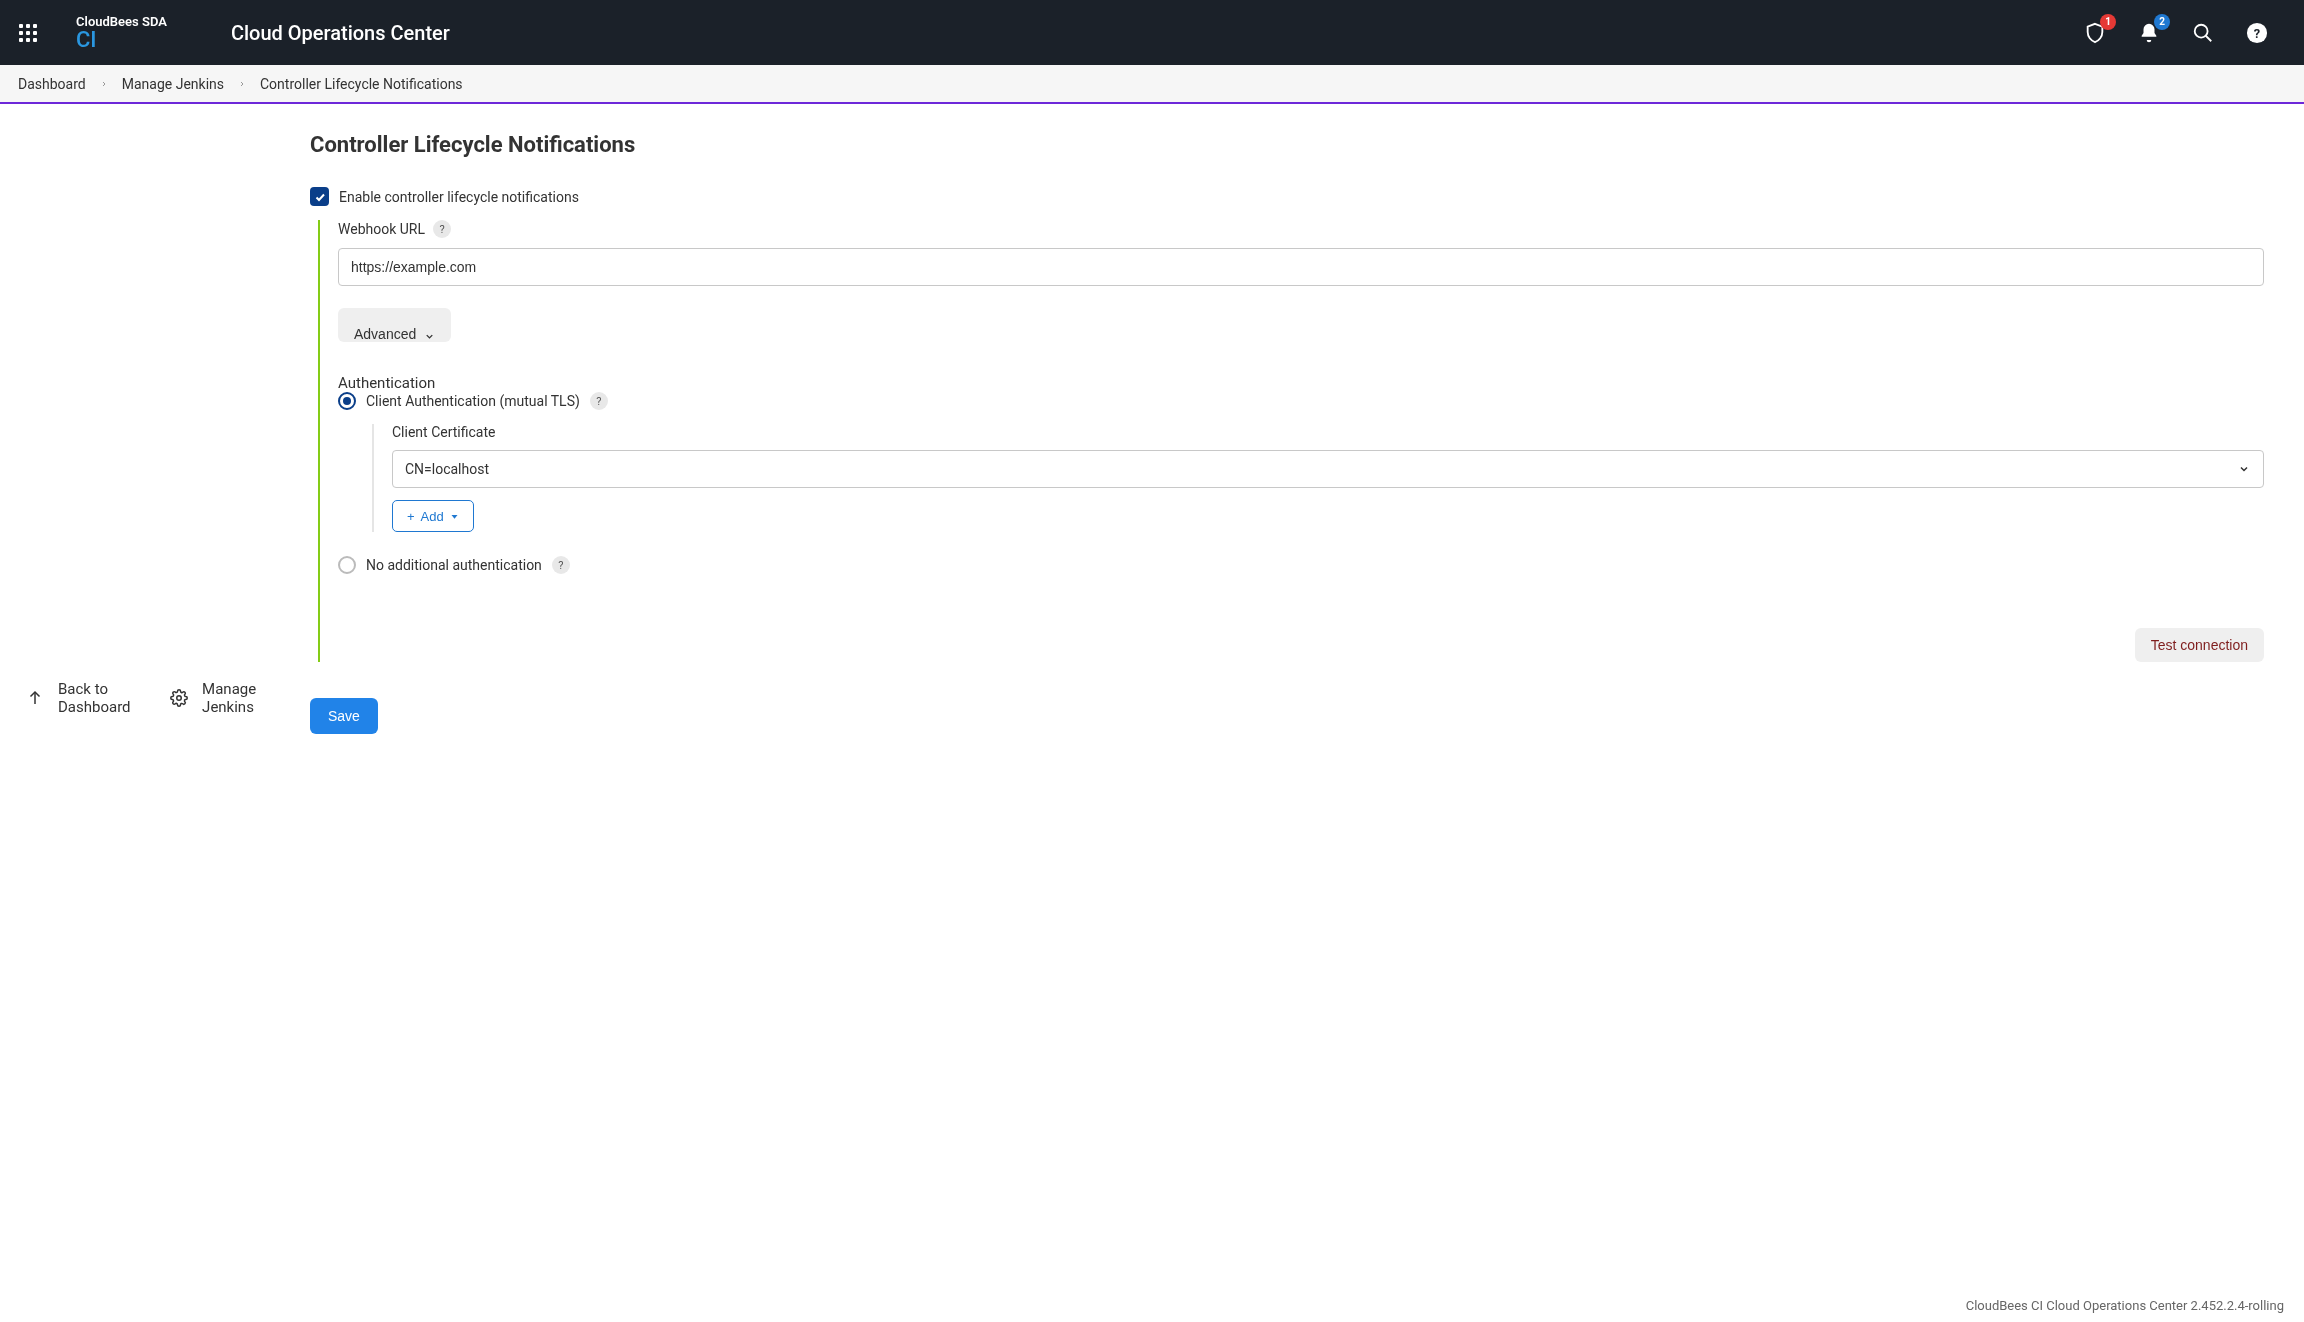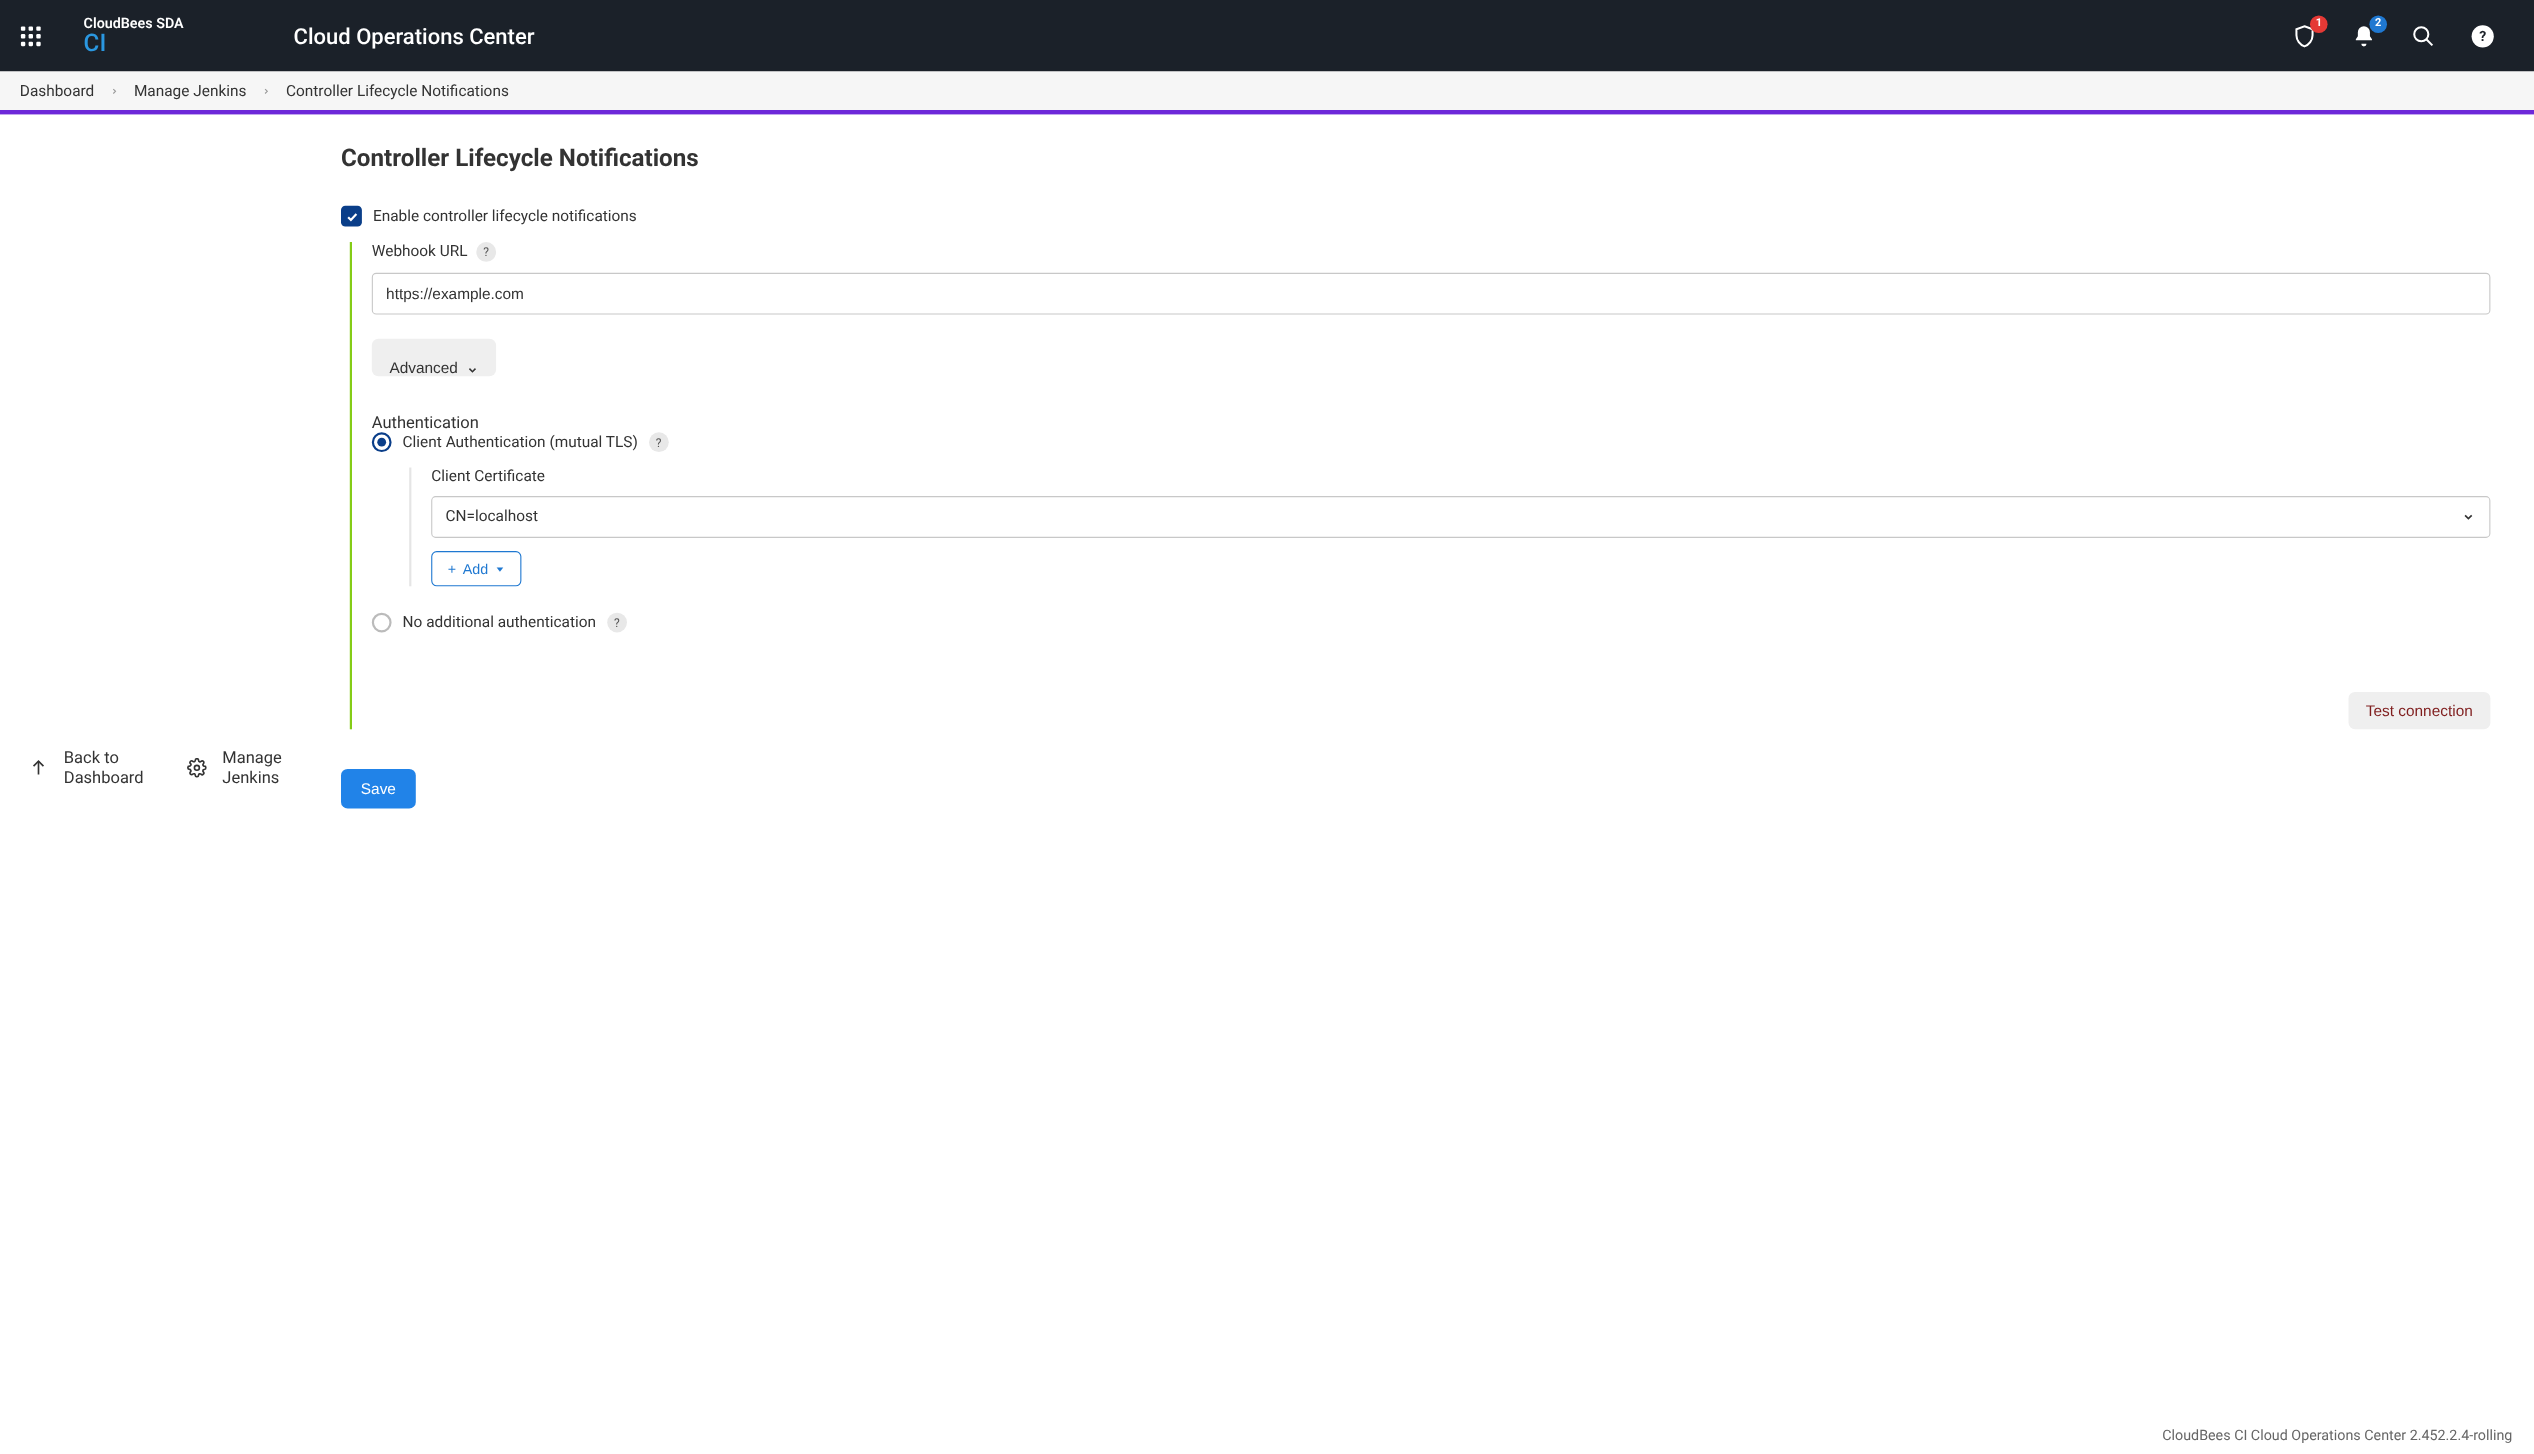--- a/index.html
+++ b/index.html
@@ -23,21 +23,21 @@
       display: flex; flex-wrap: wrap; gap: 3px;
       align-content: center; justify-content: center;
       cursor: pointer;
     }
     .apps-icon span {
       width: 4px; height: 4px; background: #fff; border-radius: 1px;
     }
     .brand-block { margin-left: 36px; display: flex; flex-direction: column; justify-content: center; }
     .brand-top { font-size: 13px; font-weight: 600; color: #fff; }
     .brand-bottom { font-size: 22px; color: #2a97e0; font-weight: 500; margin-top: -2px;}
-    .header-title { margin-left: 100px; font-size: 20px; font-weight: 500; color: #fff; }
+    .header-title { margin-left: 64px; font-size: 20px; font-weight: 500; color: #fff; }
     .header-spacer { flex: 1; }
     .header-icons { display: flex; align-items: center; gap: 32px; padding-right: 20px; }
     .header-icon-wrap { position: relative; cursor: pointer; }
     .badge {
       position: absolute;
       top: -8px; right: -10px;
       background: #e53935;
       color: #fff;
       font-size: 10px;
       font-weight: 700;
@@ -50,21 +50,21 @@
     .badge.blue { background: #1f78d1; }
     
     .breadcrumb {
       background: #f6f6f6;
       height: 39px;
       display: flex;
       align-items: center;
       padding: 0 18px;
       font-size: 14px;
       gap: 14px;
-      border-bottom: 4px solid #6d28d9;
+      border-bottom: 2px solid #6d28d9;
     }
     .breadcrumb a { color: #333; text-decoration: none; cursor: pointer; }
     .breadcrumb .chev { color: #999; }
     
     .page {
       display: flex;
       min-height: calc(100vh - 104px - 30px);
     }
     .sidebar {
       width: 300px;

